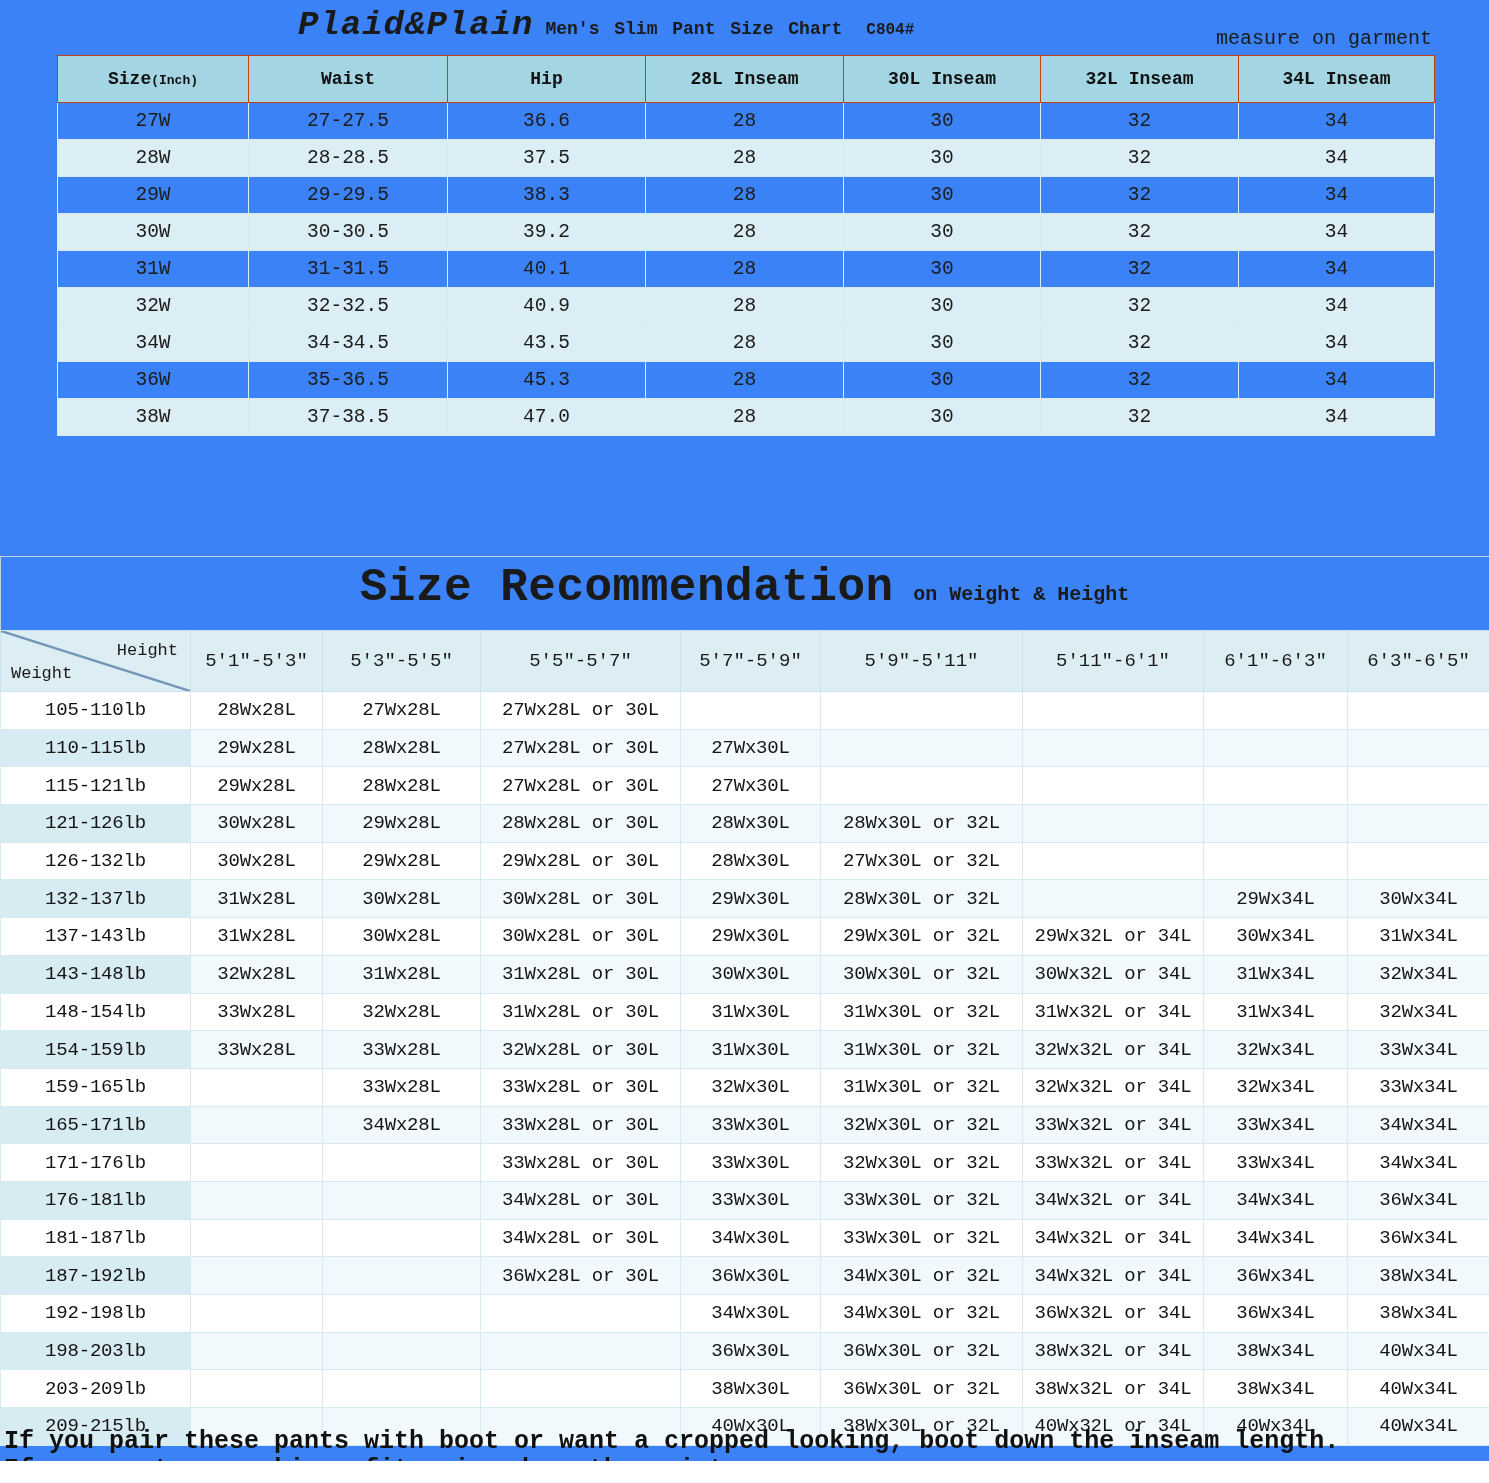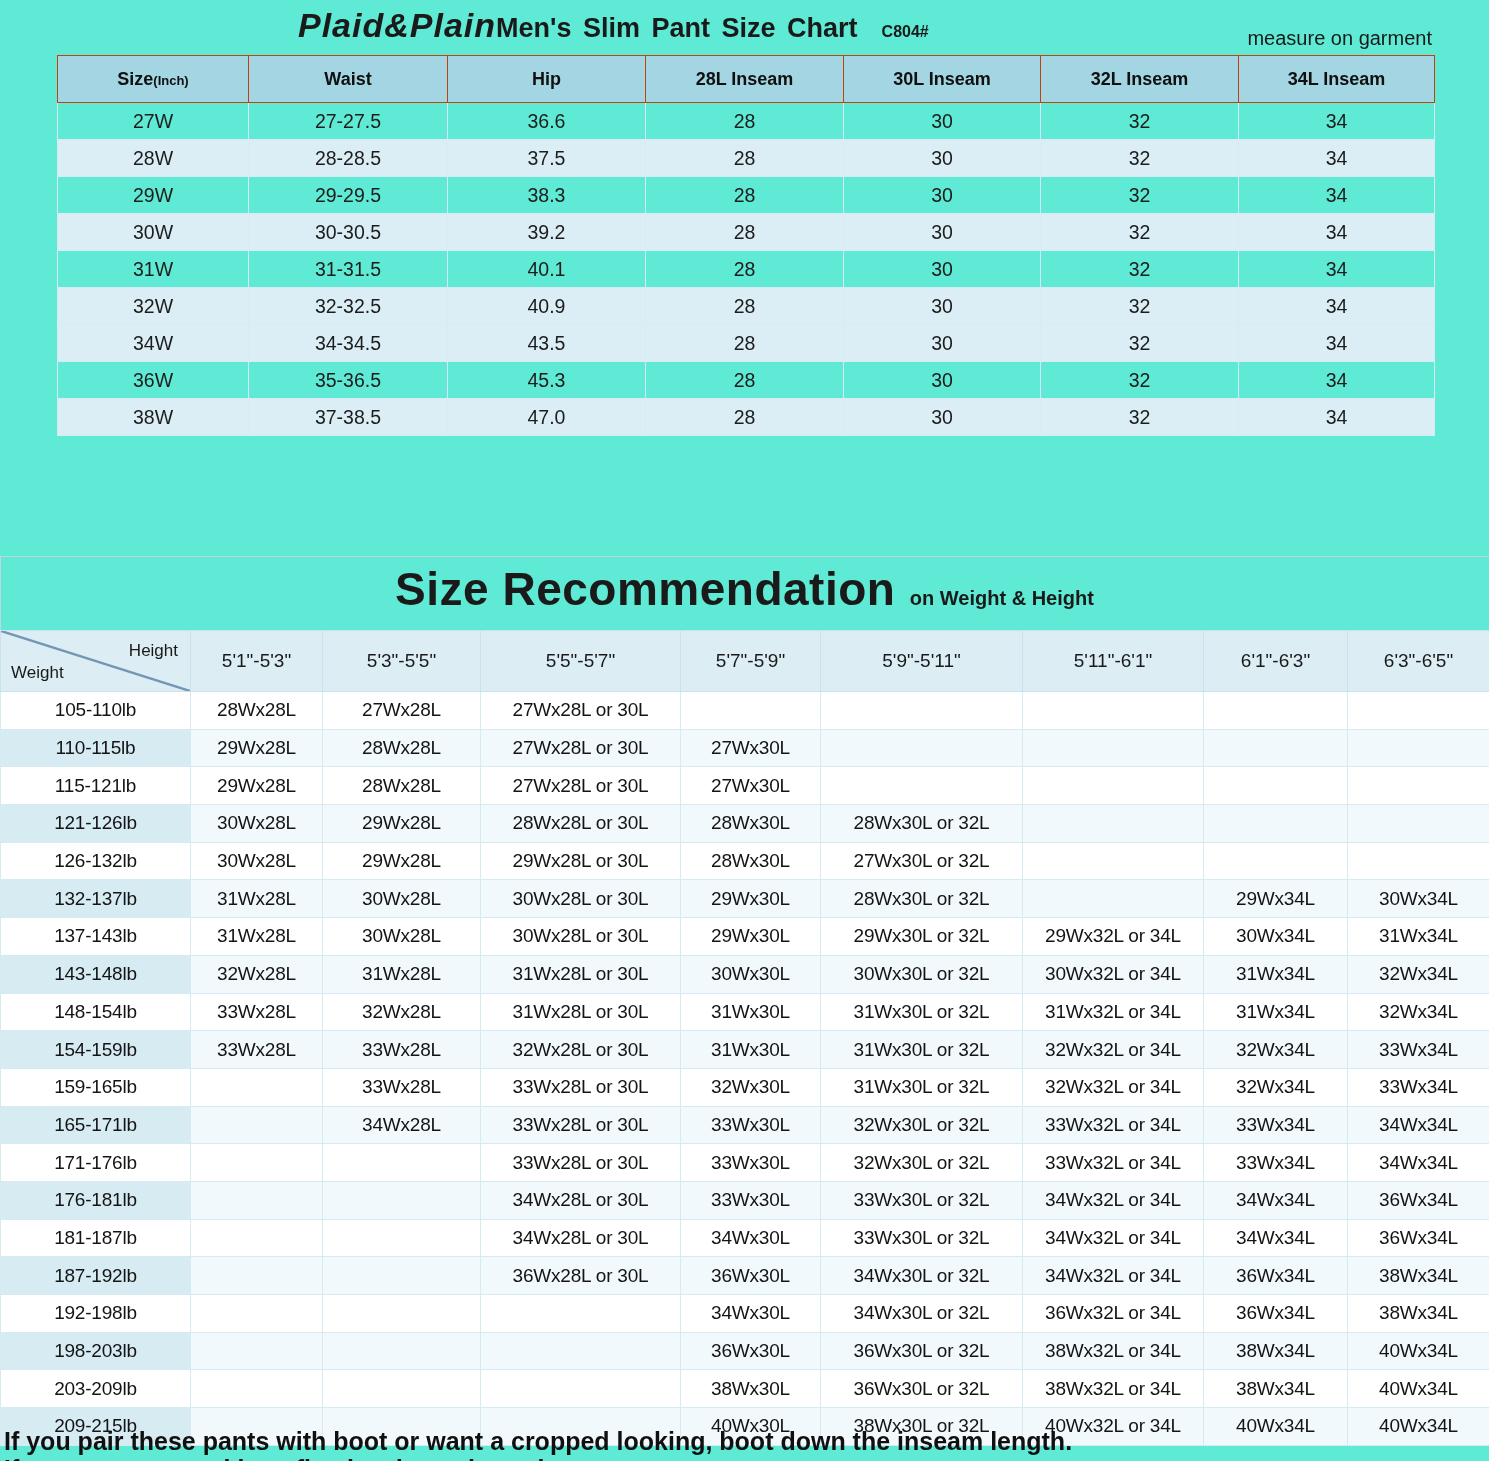--- a/index.html
+++ b/index.html
@@ -1,22 +1,22 @@
 <!DOCTYPE html>
 <html><head>
 <meta charset="utf-8">
 <style>
   html,body{margin:0;padding:0;background:#fff;}
-  .page{position:relative;width:1489px;height:1461px;background:#5eead4;overflow:hidden;
-        font-family:Liberation Sans, sans-serif;color:#1a1a1a;}
+  .page{position:relative;width:1489px;height:1461px;background:#3b82f6;overflow:hidden;
+        font-family:Liberation Mono, monospace;color:#1a1a1a;}
 
   
   .title-line{position:absolute;left:298px;top:6px;display:flex;align-items:baseline;white-space:nowrap;}
   .brand{font-size:34px;font-weight:700;font-style:italic;letter-spacing:1px;}
-  .main-title{font-size:27px;font-weight:700;margin-left:0;word-spacing:4px;}
+  .main-title{font-size:18px;font-weight:700;margin-left:12px;word-spacing:4px;}
   .code{font-size:16px;font-weight:700;margin-left:24px;}
   .garment-note{position:absolute;right:57px;top:27px;font-size:20px;}
 
   
   table{border-collapse:collapse;table-layout:fixed;}
   .t1{position:absolute;left:57px;top:55px;width:1377px;}
   .t1 th{height:44px;background:var(--c-h1);font-size:18px;font-weight:700;color:#101010;
          border:1px solid #c2410c;text-align:center;}
   .t1 th .hdr-sub{font-size:13px;font-weight:700;}
   .t1 td{height:34px;font-size:19.5px;text-align:center;border:1px solid #d6ebf3;color:#1c1c1c;}

